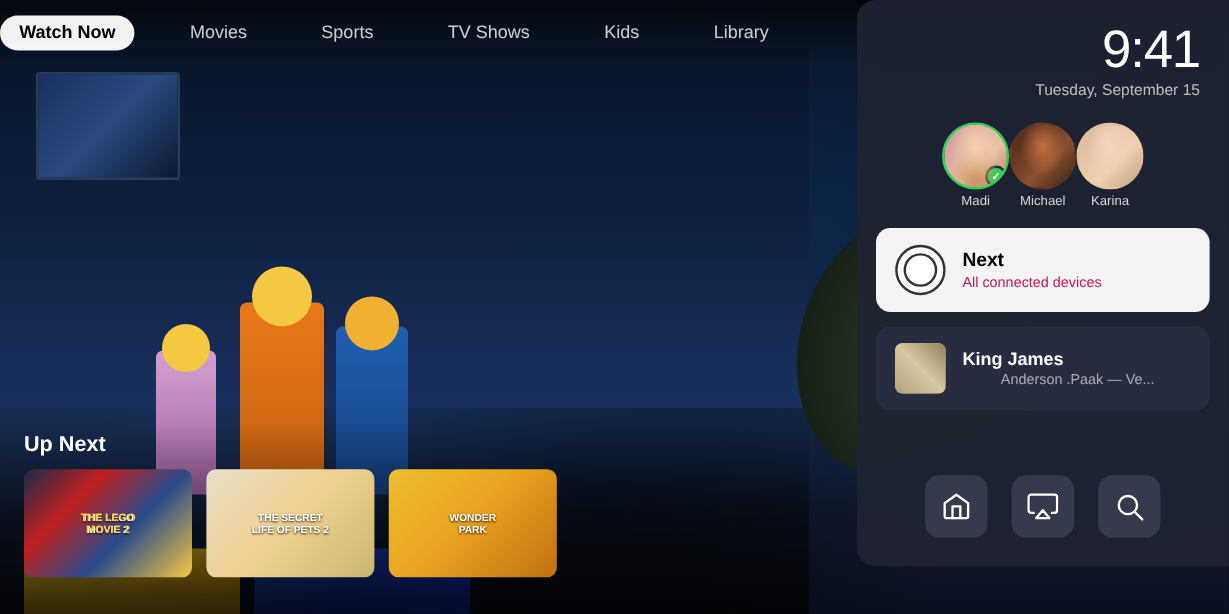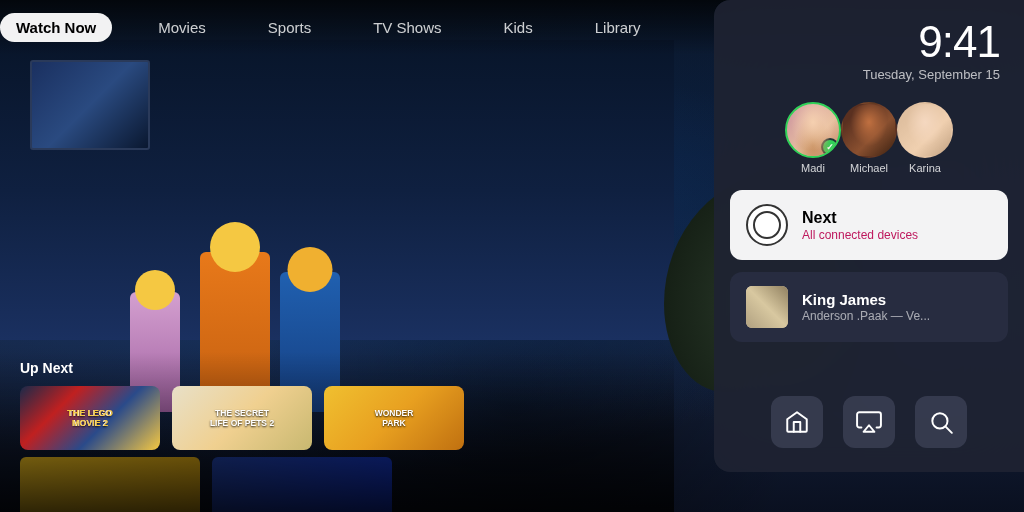--- a/index.html
+++ b/index.html
@@ -168,33 +168,33 @@
       left: 0;
       right: 350px;
       height: 160px;
       padding: 8px 20px;
       background: linear-gradient(0deg, rgba(0,0,0,0.8) 0%, transparent 100%);
       z-index: 10;
     }
 
     .up-next-label {
       color: #fff;
-      font-size: 14px;
+      font-size: 18px;
       font-weight: 700;
       margin-bottom: 10px;
     }
 
     .thumbnails {
       display: flex;
       gap: 12px;
     }
 
     .thumb {
       width: 140px;
-      height: 64px;
+      height: 90px;
       border-radius: 8px;
       overflow: hidden;
       flex-shrink: 0;
       position: relative;
     }
 
     .thumb-lego {
       background: linear-gradient(135deg, #1a2a4a 0%, #c02020 30%, #2a4a8a 60%, #f5c842 100%);
     }
     .thumb-lego::after {
@@ -435,20 +435,21 @@
     .np-title {
       font-size: 15px;
       font-weight: 600;
       color: #fff;
     }
 
     .np-artist {
       font-size: 12px;
       color: rgba(255,255,255,0.6);
       margin-top: 1px;
+      margin-left: 32px;
     }
 
     
     .bottom-dock {
       display: flex;
       justify-content: center;
       gap: 20px;
       padding: 8px 0;
       margin-top: auto;
     }

